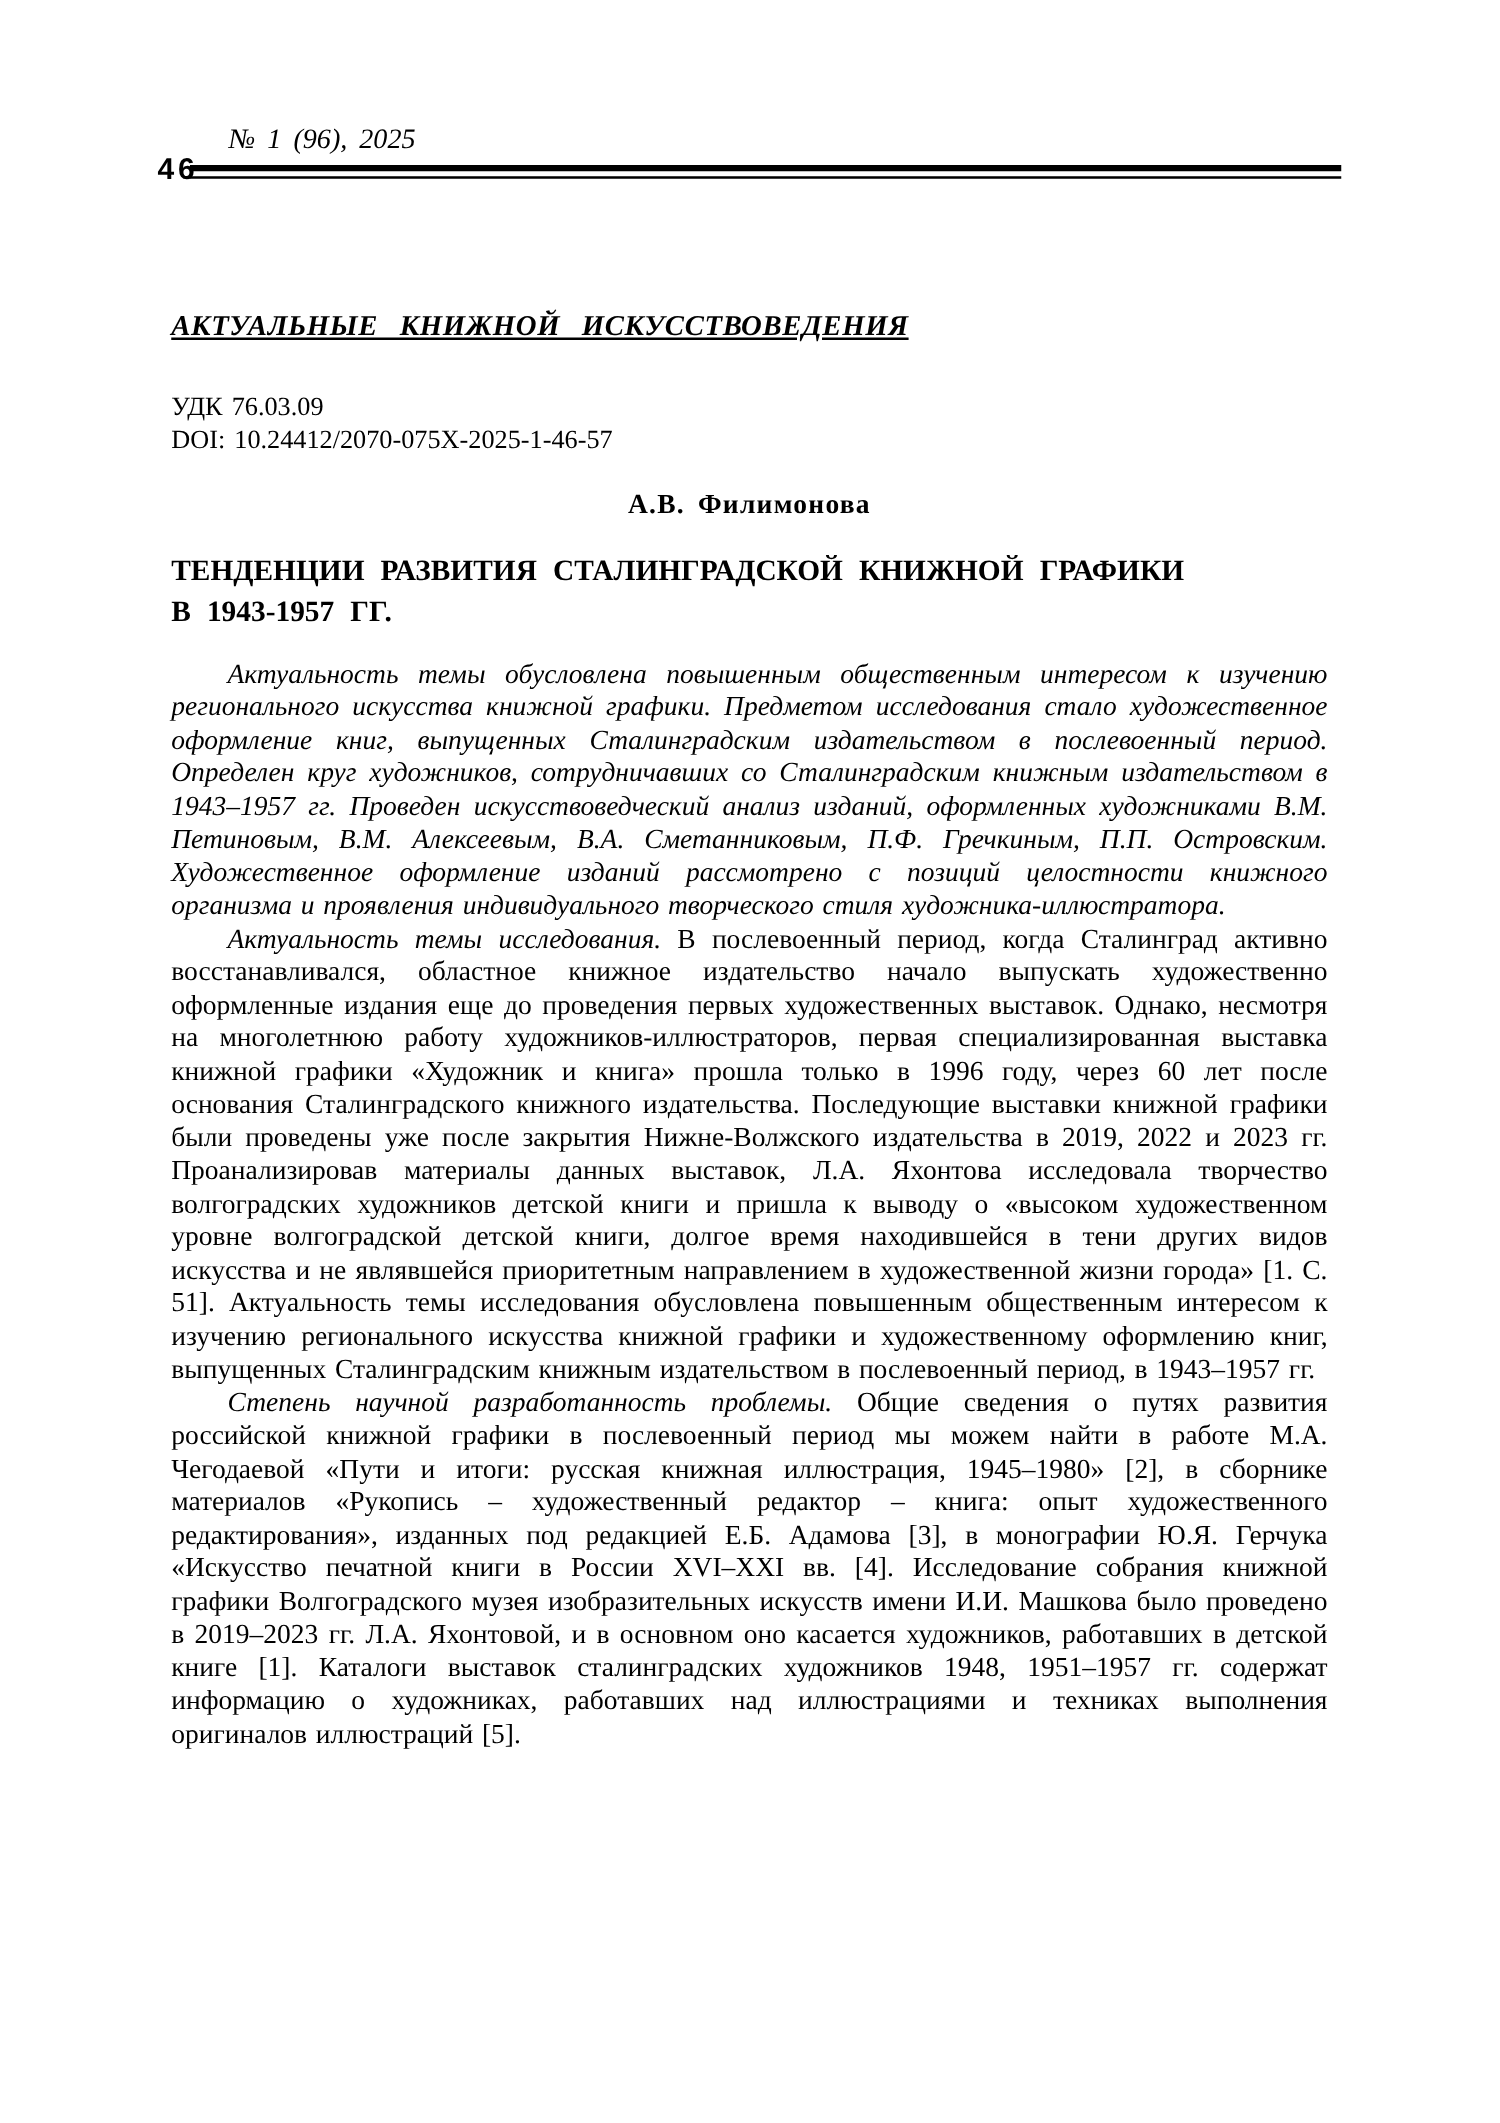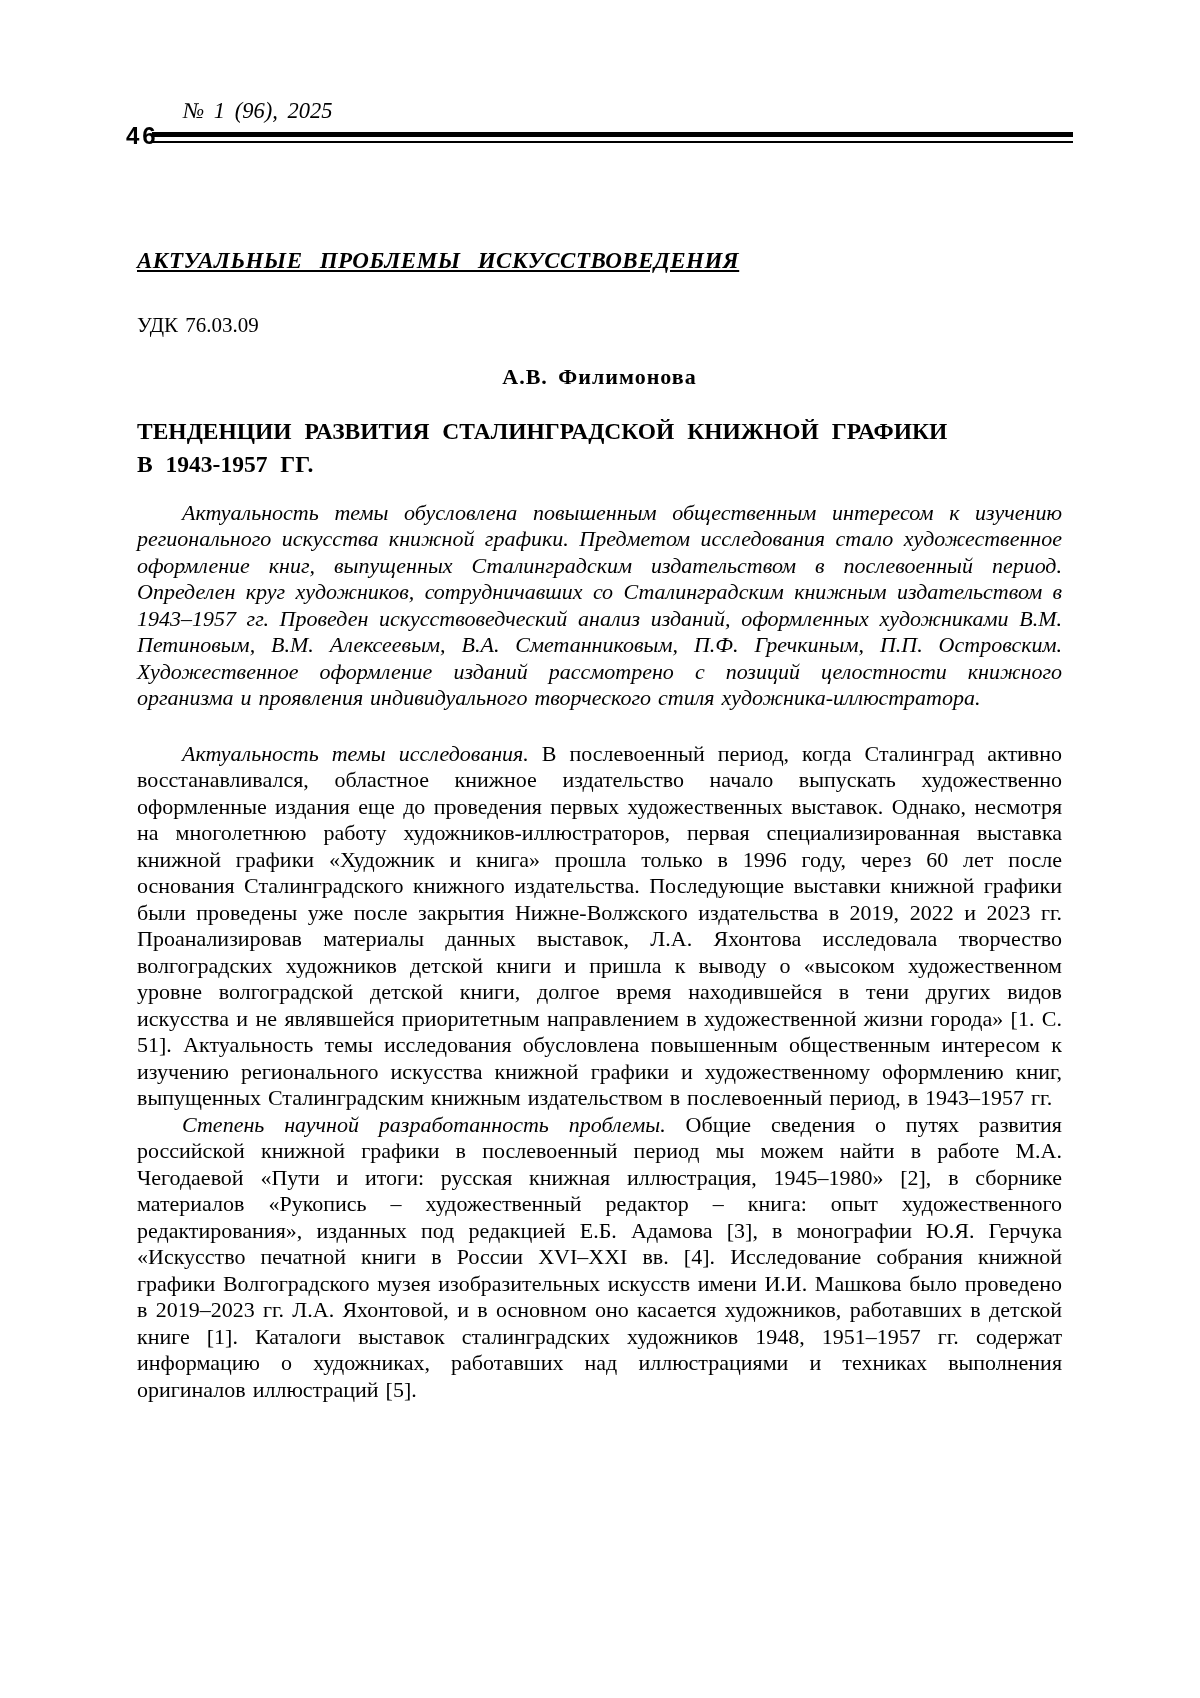--- a/index.html
+++ b/index.html
@@ -58,41 +58,42 @@
   }
   p.abstract-para, p.keywords-para, p.body-para {
     margin: 0; text-align: justify; text-indent: 45px;
     word-spacing: 1.5px;
   }
   p.abstract-para {
     font-style: italic; margin-top: 19px;
   }
   p.keywords-para { font-style: italic; }
   .keywords-label { font-style: normal; }
-  .body-block { margin-top: 29px; }
+  .body-block { }
   .lead-in { font-style: italic; }
 </style>
 </head>
 <body>
 
 <div class="page">
 
   <header>
     <div class="page-number">46</div>
     <div class="head-row">
       <span class="issue-info">№ 1 (96), 2025</span>
     </div>
     <div class="rule-thick"></div>
     <div class="rule-thin"></div>
   </header>
 
   <main class="content">
-    <h2 class="section-heading">АКТУАЛЬНЫЕ ПРОБЛЕМЫ ИСКУССТВОВЕДЕНИЯ</h2>
+    <h2 class="section-heading">АКТУАЛЬНЫЕ КНИЖНОЙ ИСКУССТВОВЕДЕНИЯ</h2>
 
     <div class="udc">УДК 76.03.09</div>
+    <div class="doi">DOI: 10.24412/2070-075X-2025-1-46-57</div>
 
     <div class="author">А.В. Филимонова</div>
 
     <h1 class="article-title"><span>ТЕНДЕНЦИИ РАЗВИТИЯ СТАЛИНГРАДСКОЙ КНИЖНОЙ ГРАФИКИ</span><br><span>В 1943-1957 ГГ.</span></h1>
 
     <p class="abstract-para">Актуальность темы обусловлена повышенным общественным интересом к изучению регионального искусства книжной графики. Предметом исследования стало художественное оформление книг, выпущенных Сталинградским издательством в послевоенный период. Определен круг художников, сотрудничавших со Сталинградским книжным издательством в 1943–1957 гг. Проведен искусствоведческий анализ изданий, оформленных художниками В.М. Петиновым, В.М. Алексеевым, В.А. Сметанниковым, П.Ф. Гречкиным, П.П. Островским. Художественное оформление изданий рассмотрено с позиций целостности книжного организма и проявления индивидуального творческого стиля художника-иллюстратора.</p>
 
 
     <div class="body-block">
       <p class="body-para"><span class="lead-in">Актуальность темы исследования. </span><span>В послевоенный период, когда Сталинград активно восстанавливался, областное книжное издательство начало выпускать художественно оформленные издания еще до проведения первых художественных выставок. Однако, несмотря на многолетнюю работу художников-иллюстраторов, первая специализированная выставка книжной графики «Художник и книга» прошла только в 1996 году, через 60 лет после основания Сталинградского книжного издательства. Последующие выставки книжной графики были проведены уже после закрытия Нижне-Волжского издательства в 2019, 2022 и 2023 гг. Проанализировав материалы данных выставок, Л.А. Яхонтова исследовала творчество волгоградских художников детской книги и пришла к выводу о «высоком художественном уровне волгоградской детской книги, долгое время находившейся в тени других видов искусства и не являвшейся приоритетным направлением в художественной жизни города» [1. С. 51]. Актуальность темы исследования обусловлена повышенным общественным интересом к изучению регионального искусства книжной графики и художественному оформлению книг, выпущенных Сталинградским книжным издательством в послевоенный период, в 1943–1957 гг.</span></p>

